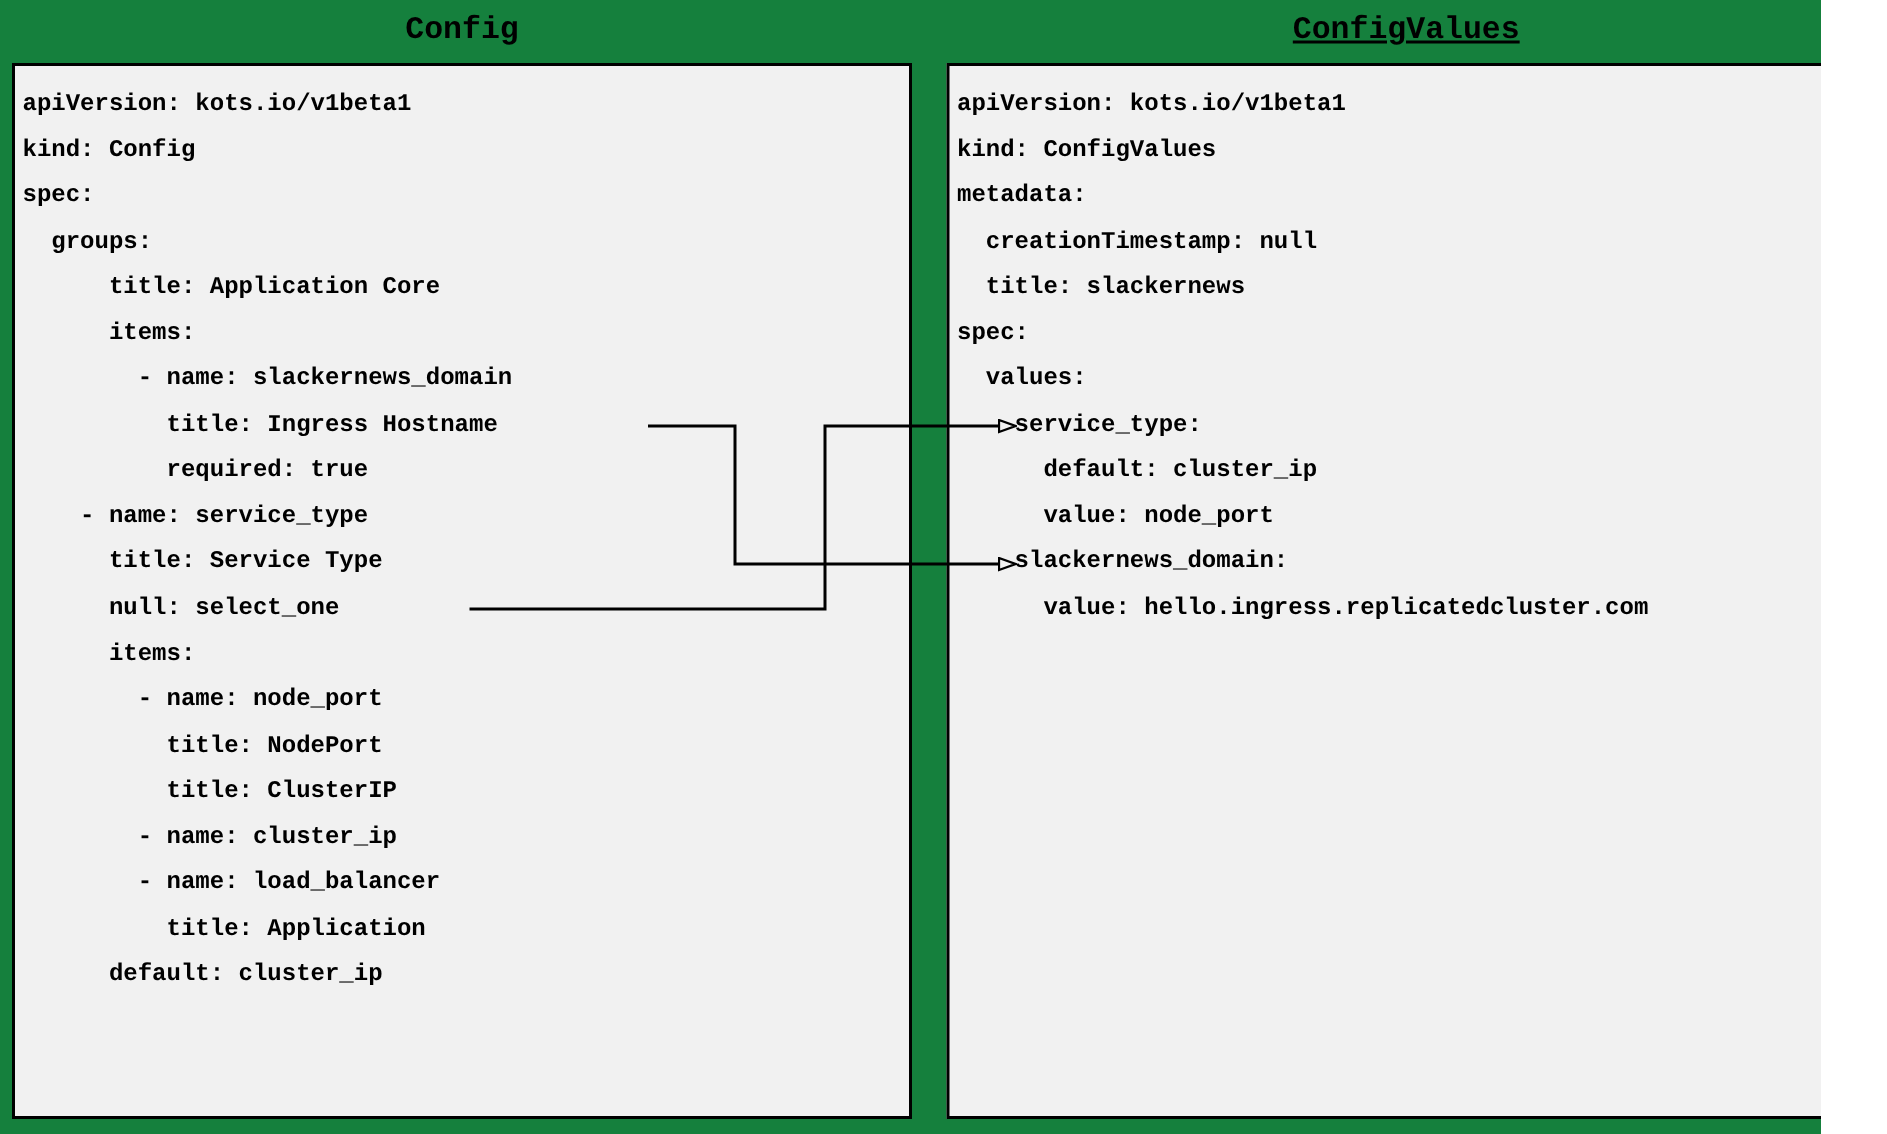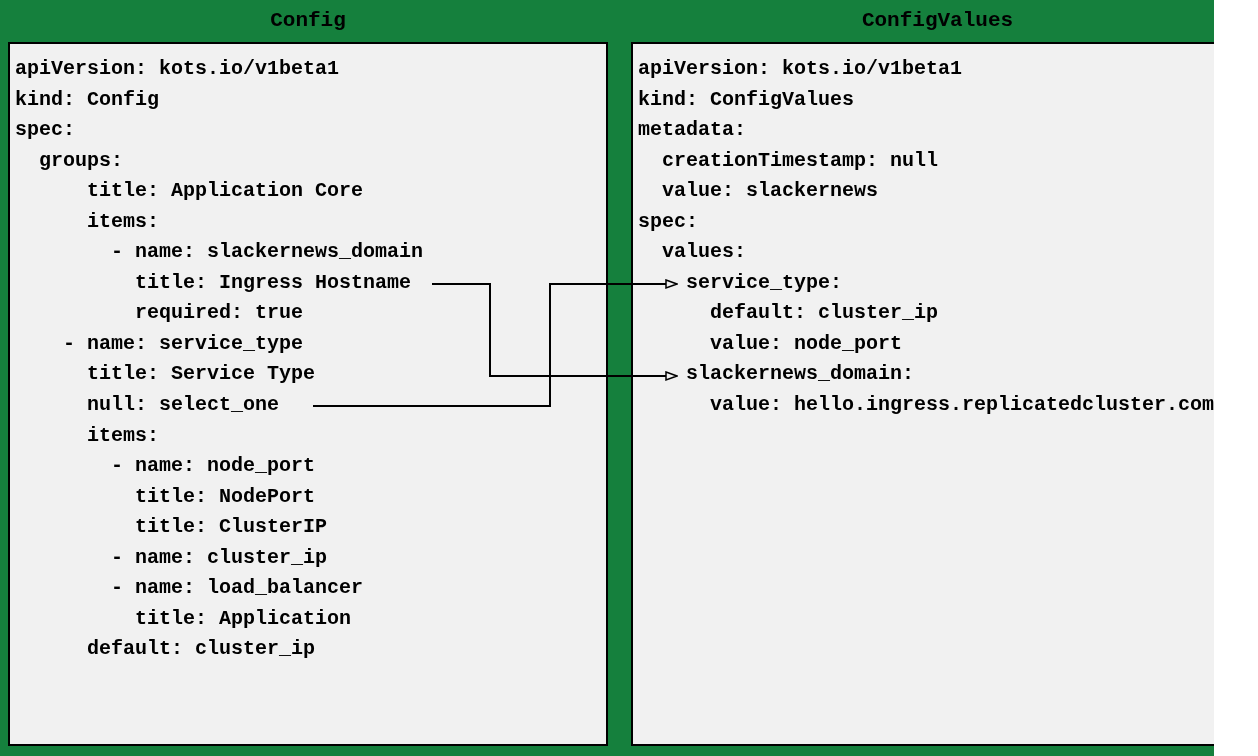--- a/index.html
+++ b/index.html
@@ -20,38 +20,38 @@
     top: 5px;
     height: 32px;
     text-align: center;
     font-weight: bold;
     font-size: 21px;
     line-height: 32px;
     color: #000000;
     letter-spacing: 0;
   }
   .panel-title.left  { left: 8px;   width: 600px; }
-  .panel-title.right { left: 631px; width: 613px; }
+  .panel-title.right { left: 631px; width: 613px; text-decoration: underline; }
   .panel {
     position: absolute;
     top: 42px;
     height: 704px;
     background: #f1f1f1;
     border: 2px solid #000000;
     box-sizing: border-box;
     overflow: hidden;
   }
   .panel.left  { left: 8px;   width: 600px; }
   .panel.right { left: 631px; width: 613px; }
   .code {
     padding: 10px 2px 0 5px;
   }
   .code-line {
     white-space: pre;
-    font-size: 20px;
+    font-size: 16px;
     font-weight: bold;
     line-height: 30.55px;
     height: 30.55px;
     color: #000000;
   }
   .connectors {
     position: absolute;
     left: 0;
     top: 0;
     width: 1258px;
@@ -103,21 +103,21 @@
         <div class="code-line">      default: cluster_ip</div>
       </div>
   </div>
 
   <div class="panel right">
     <div class="code">
         <div class="code-line">apiVersion: kots.io/v1beta1</div>
         <div class="code-line">kind: ConfigValues</div>
         <div class="code-line">metadata:</div>
         <div class="code-line">  creationTimestamp: null</div>
-        <div class="code-line">  value: slackernews</div>
+        <div class="code-line">  title: slackernews</div>
         <div class="code-line">spec:</div>
         <div class="code-line">  values:</div>
         <div class="code-line">    service_type:</div>
         <div class="code-line">      default: cluster_ip</div>
         <div class="code-line">      value: node_port</div>
         <div class="code-line">    slackernews_domain:</div>
         <div class="code-line">      value: hello.ingress.replicatedcluster.com</div>
       </div>
   </div>
 

